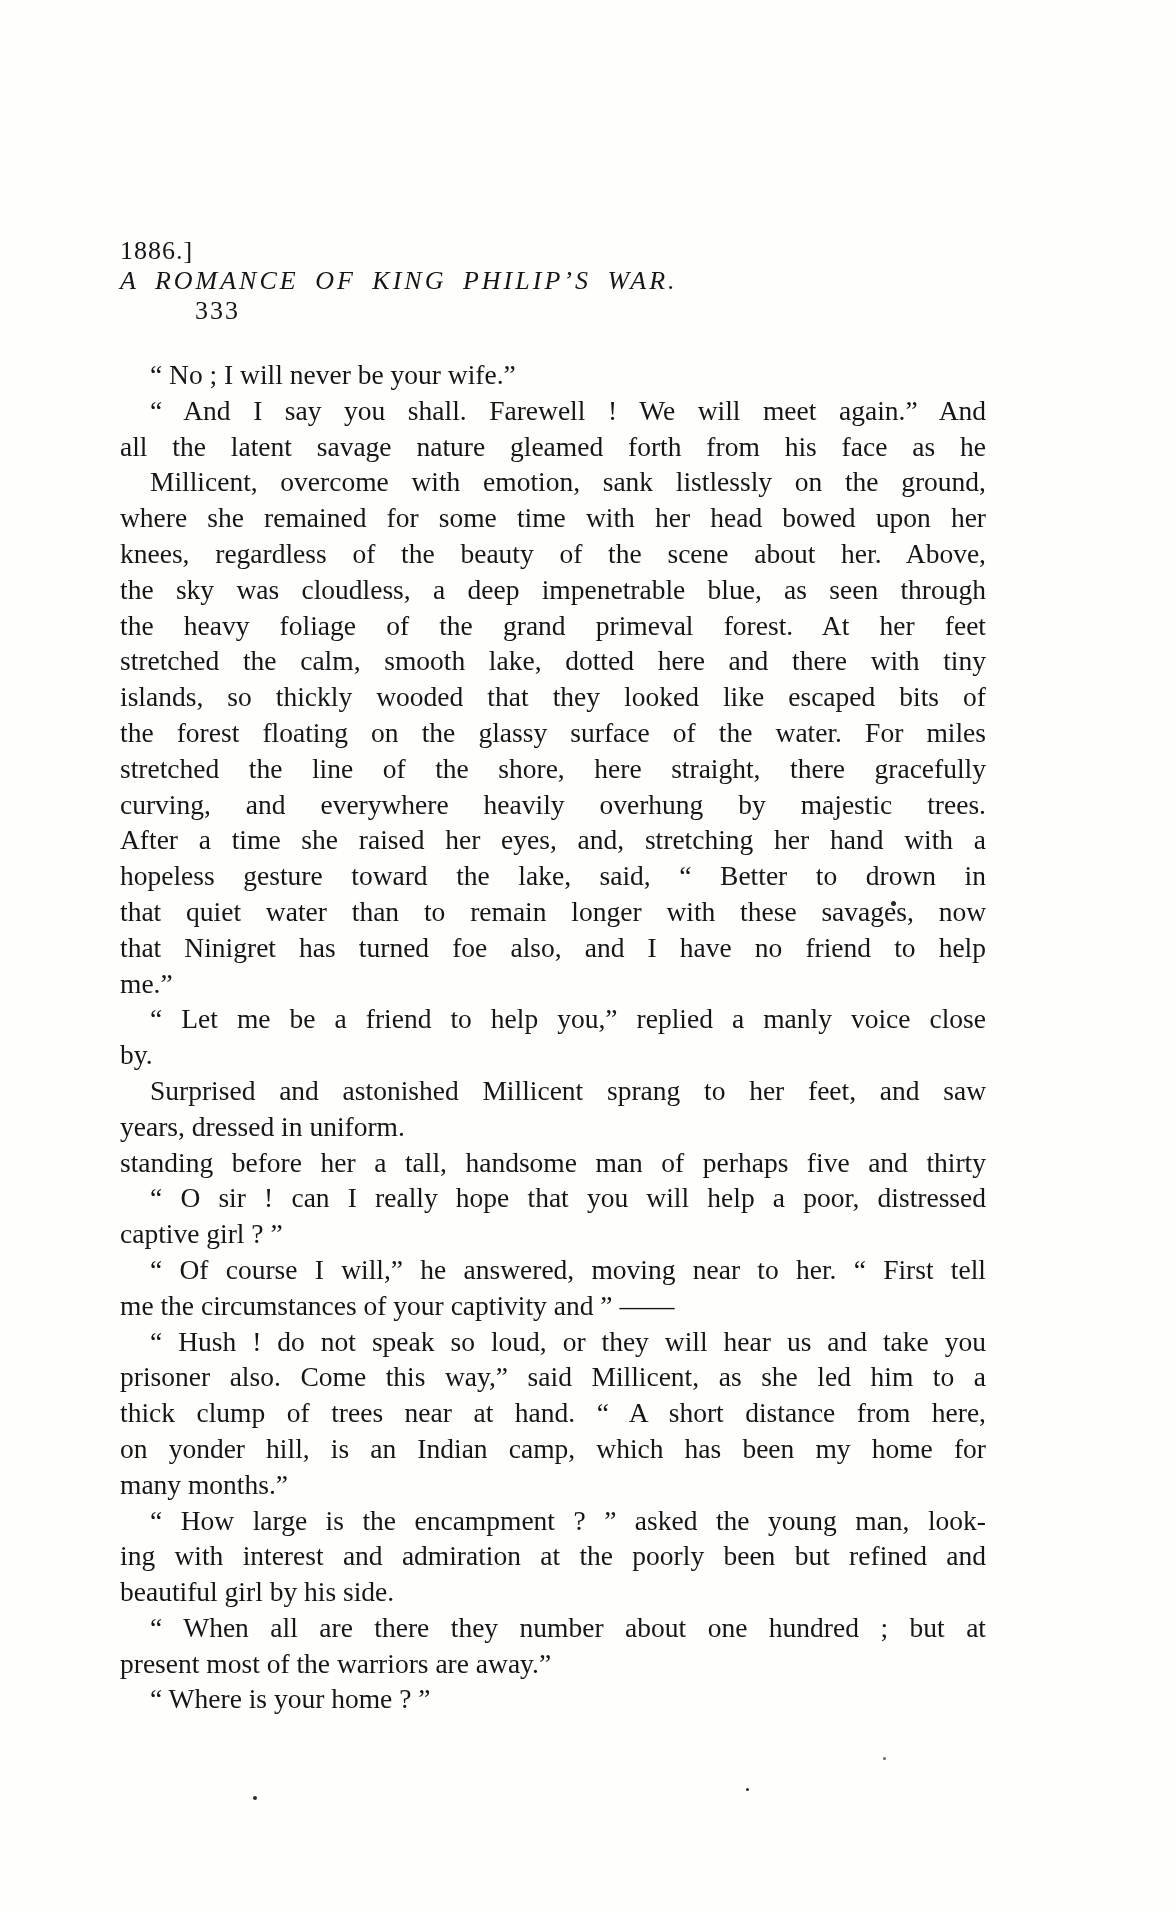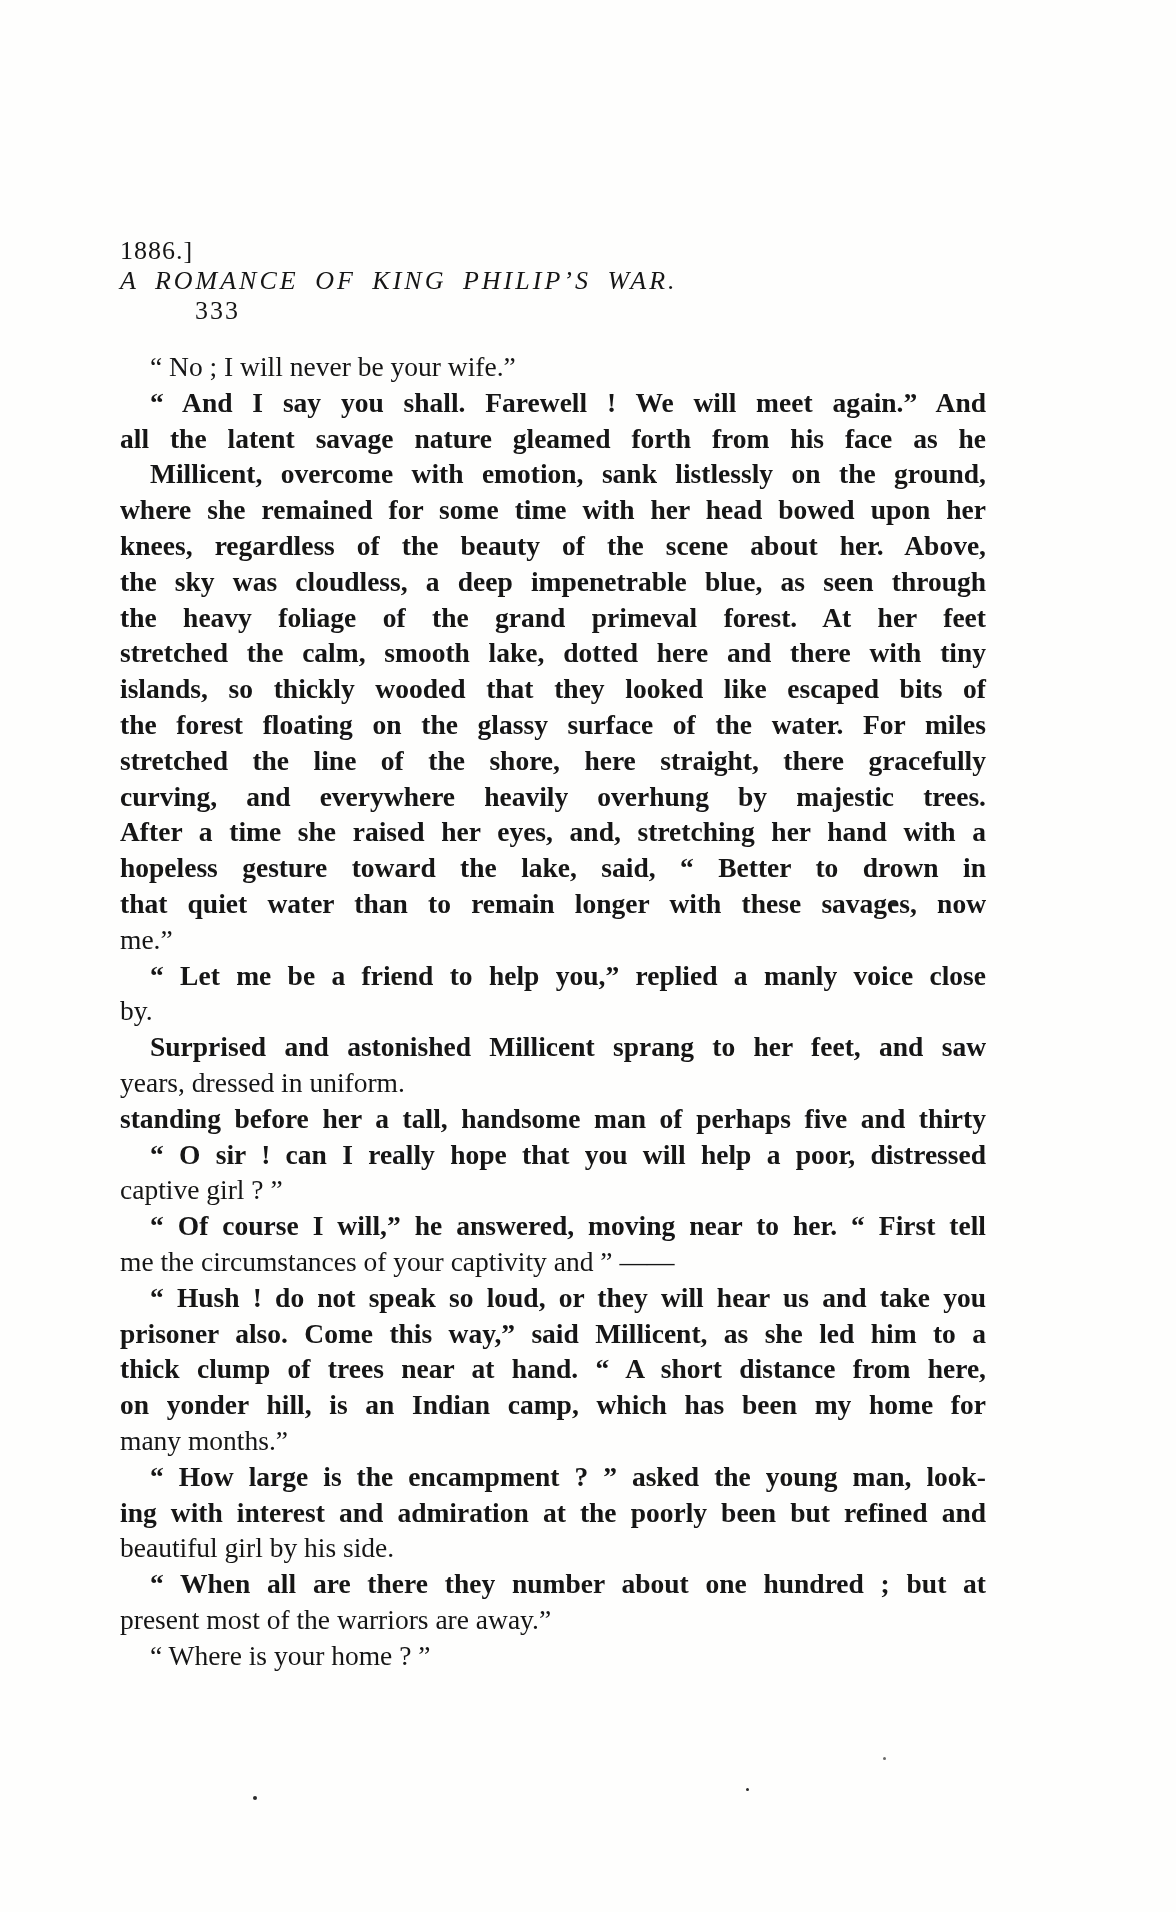--- a/index.html
+++ b/index.html
@@ -40,33 +40,32 @@
     font-style: italic;
     letter-spacing: 3px;
     word-spacing: 7px;
   }
   .running-head .pagenum {
     width: 120px;
     text-align: right;
     letter-spacing: 2px;
   }
   .body-text {
-    margin-top: 23px;
+    margin-top: 31px;
     font-size: 27.5px;
     line-height: 35.8px;
   }
   .line {
     height: 35.8px;
     text-align: left;
     white-space: normal;
   }
   .line.justify {
     text-align: justify;
     text-align-last: justify;
-    font-weight: bold;
   }
   .line.indent {
     padding-left: 30px;
   }
   .line.indent.justify {
     text-indent: 0;
   }
   .speck {
     position: absolute;
     background: #2a2a2a;
@@ -97,20 +96,21 @@
         <div class="line justify">the sky was cloudless, a deep impenetrable blue, as seen through</div>
         <div class="line justify">the heavy foliage of the grand primeval forest.  At her feet</div>
         <div class="line justify">stretched the calm, smooth lake, dotted here and there with tiny</div>
         <div class="line justify">islands, so thickly wooded that they looked like escaped bits of</div>
         <div class="line justify">the forest floating on the glassy surface of the water.  For miles</div>
         <div class="line justify">stretched the line of the shore, here straight, there gracefully</div>
         <div class="line justify">curving, and everywhere heavily overhung by majestic trees.</div>
         <div class="line justify">After a time she raised her eyes, and, stretching her hand with a</div>
         <div class="line justify">hopeless gesture toward the lake, said, “ Better to drown in</div>
         <div class="line justify">that quiet water than to remain longer with these savages, now</div>
+        <div class="line justify">that Ninigret has turned foe also, and I have no friend to help</div>
         <div class="line">me.”</div>
         <div class="line indent justify">“ Let me be a friend to help you,” replied a manly voice close</div>
         <div class="line">by.</div>
         <div class="line indent justify">Surprised and astonished Millicent sprang to her feet, and saw</div>
         <div class="line">years, dressed in uniform.</div>
         <div class="line justify">standing before her a tall, handsome man of perhaps five and thirty</div>
         <div class="line indent justify">“ O sir !  can I really hope that you will help a poor, distressed</div>
         <div class="line">captive girl ? ”</div>
         <div class="line indent justify">“ Of course I will,” he answered, moving near to her.  “ First tell</div>
         <div class="line">me the circumstances of your captivity and ” ——</div>

